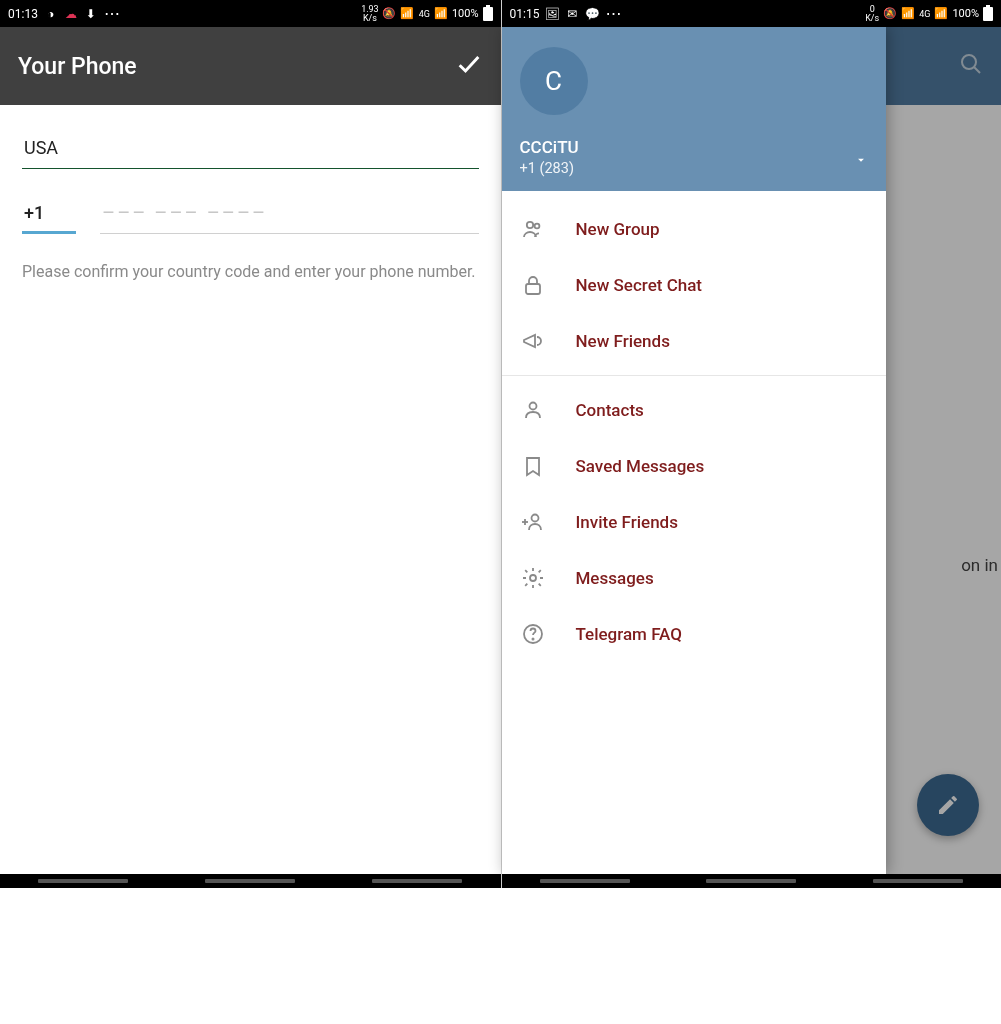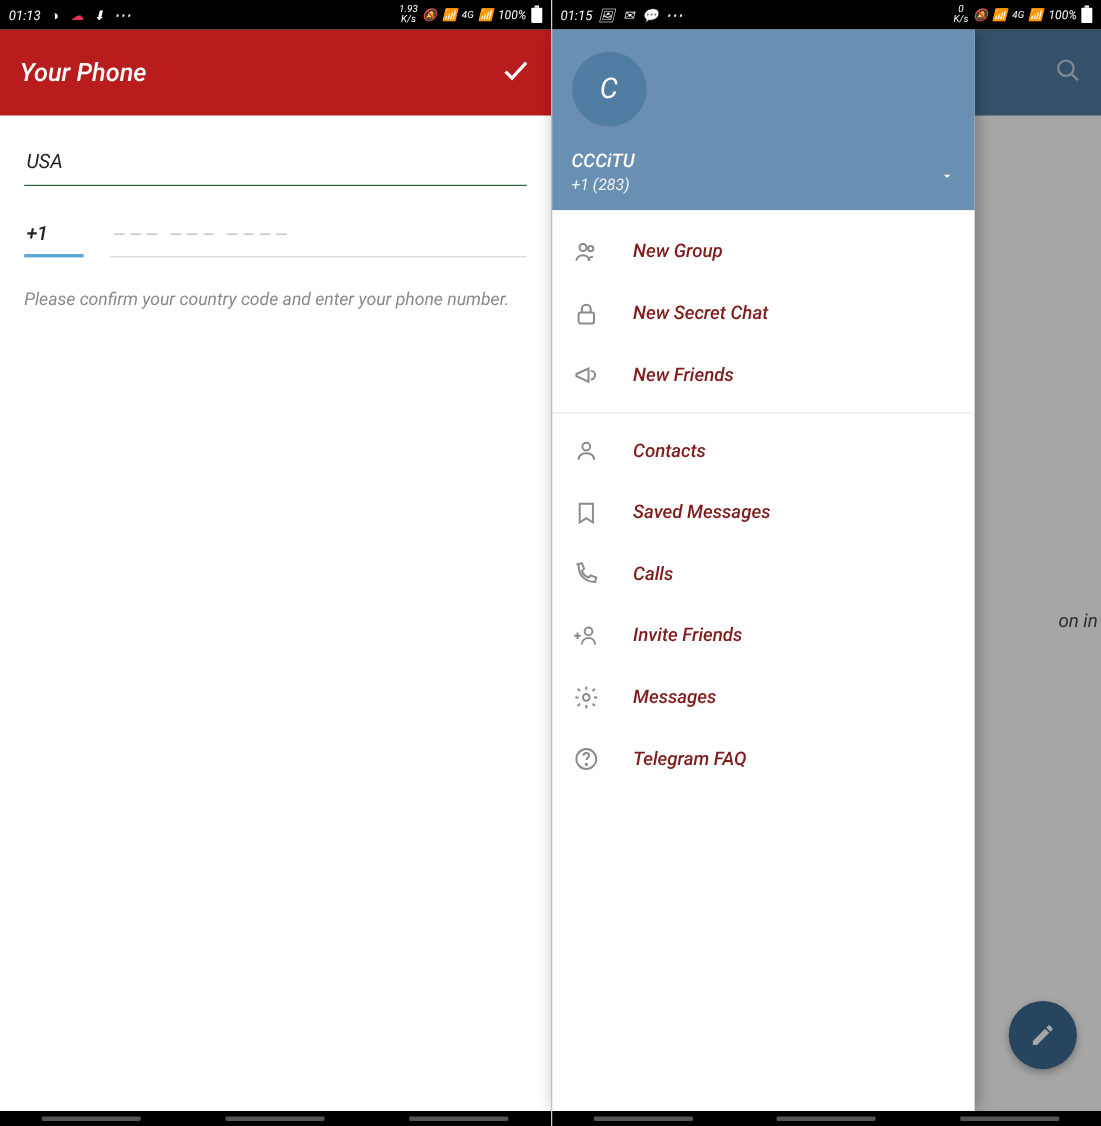--- a/index.html
+++ b/index.html
@@ -6,24 +6,23 @@
   body {
     font-family: -apple-system, BlinkMacSystemFont, "Segoe UI", Roboto, Helvetica, Arial, sans-serif;
     background: #fff;
     width: 1001px;
     height: 1024px;
     overflow: hidden;
     display: flex;
   }
   .phone {
     width: 500.5px;
-    height: 1024px;
+    height: 888px;
     position: relative;
     background: #fff;
-    font-style: italic;
   }
   .phone-right { border-left: 1px solid #d0d0d0; }
   
   .status-bar {
     height: 27px;
     background: #000;
     color: #fff;
     display: flex;
     align-items: center;
     padding: 0 8px;
@@ -32,21 +31,21 @@
   .status-left { display: flex; align-items: center; gap: 6px; }
   .status-right { margin-left: auto; display: flex; align-items: center; gap: 4px; font-size: 11px; }
   .status-icon { width: 14px; height: 14px; display:inline-flex; align-items:center; justify-content:center; }
   .dot-icon { font-size: 16px; line-height: 1; }
   .ks { font-size: 9px; line-height: 1; text-align: center; }
   .batt { display:inline-block; width:10px; height:14px; background:#fff; border-radius:1px; position:relative; }
   .batt:before { content:""; position:absolute; top:-2px; left:3px; width:4px; height:2px; background:#fff; }
 
   
   .app-header {
-    background: #b91c1c;
+    background: #404040;
     color: #fff;
     height: 78px;
     display: flex;
     align-items: center;
     padding: 0 18px;
   }
   .app-title { font-size: 23px; font-weight: 500; }
   .chk { margin-left: auto; }
   .chk svg { width: 28px; height: 28px; stroke:#fff; stroke-width:2.5; fill:none; }
 
@@ -318,28 +317,20 @@
         <span class="icn">
             <svg viewBox="0 0 24 24">
               <path d="M6 4h12v17l-6-4-6 4z"></path>
             </svg>
           </span>
         <span>Saved Messages</span>
       </div>
       <div class="drawer-item">
         <span class="icn">
             <svg viewBox="0 0 24 24">
-              <path d="M5 4c0 9 6 15 15 15l1-4-5-2-2 2c-3-1-5-3-6-6l2-2-2-5-4 1z"></path>
-            </svg>
-          </span>
-        <span>Calls</span>
-      </div>
-      <div class="drawer-item">
-        <span class="icn">
-            <svg viewBox="0 0 24 24">
               <circle cx="14" cy="8" r="3.5"></circle>
               <path d="M8 20c0-4 3-6 6-6s6 2 6 6"></path>
               <line x1="4" y1="9" x2="4" y2="15"></line>
               <line x1="1" y1="12" x2="7" y2="12"></line>
             </svg>
           </span>
         <span>Invite Friends</span>
       </div>
       <div class="drawer-item">
         <span class="icn">

